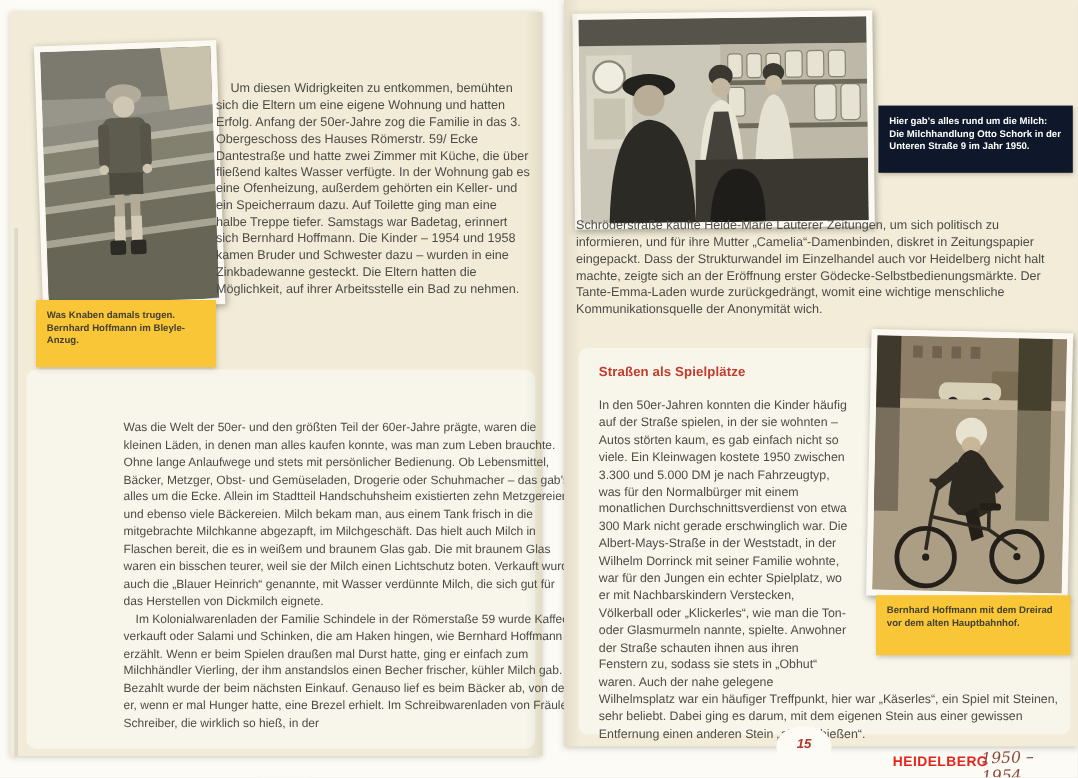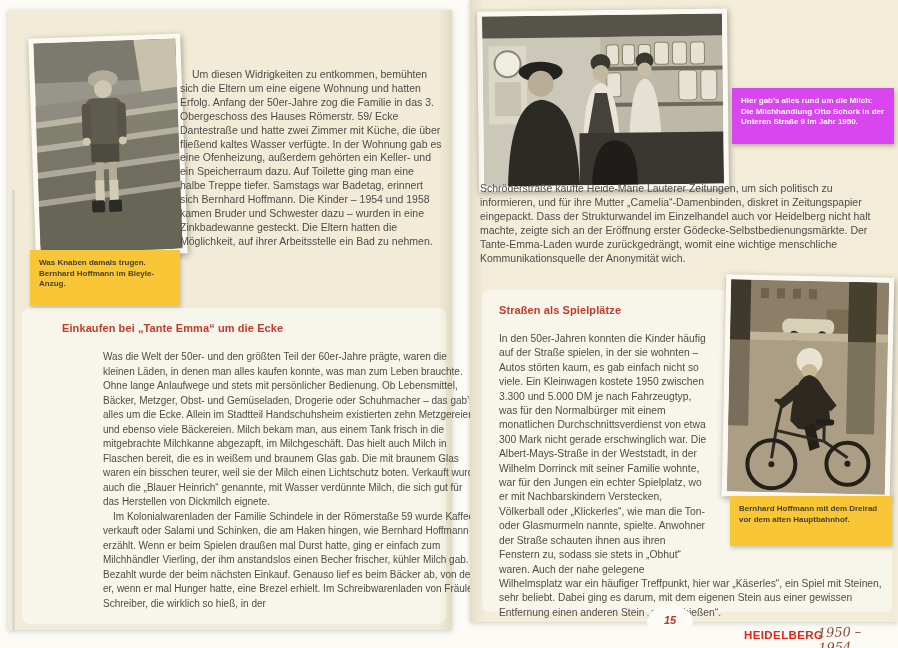--- a/index.html
+++ b/index.html
@@ -17,21 +17,21 @@
 
   .panel{position:absolute;background:rgba(255,255,255,.48);border-radius:8px;}
 
   .photo-frame{position:absolute;background:#fbf9f2;padding:5px;
     box-shadow:1px 2px 6px rgba(40,35,20,.4);}
   .photo-frame svg{display:block;}
 
   .caption{position:absolute;font-weight:bold;font-size:8px;line-height:10.5px;
     padding:8px 9px;box-sizing:border-box;}
   .caption-yellow{background:#f8c636;color:#45402f;box-shadow:1px 2px 4px rgba(60,50,20,.25);}
-  .caption-red{background:#d946ef;color:#ffffff;box-shadow:1px 2px 4px rgba(60,20,10,.3);}
+  .caption-red{background:#0f172a;color:#ffffff;box-shadow:1px 2px 4px rgba(60,20,10,.3);}
 
   .bodytext{position:absolute;color:#4d4c47;font-size:10.5px;line-height:13.9px;text-align:left;}
   .bodytext p{margin:0;}
   .indent-first{text-indent:12px;}
   .section-heading{position:absolute;color:#c33b2c;font-weight:bold;font-size:11px;letter-spacing:.1px;}
 
   #body-left{font-size:10px;line-height:14.5px;margin-left:41px;}
   #body-left .p2{text-indent:10px;}
   #body-right{font-size:10.3px;line-height:14.4px;}
   #trike-spacer{float:right;width:172px;height:236px;margin-left:8px;}
@@ -88,21 +88,20 @@
     </div>
 
     <div class="caption caption-yellow" style="left:22px;top:240px;width:150px;min-height:56px;">Was Knaben damals trugen. Bernhard Hoffmann im Bleyle-Anzug.</div>
 
     <div class="bodytext" style="left:172px;top:58px;width:262px;">
       <p class="indent-first">Um diesen Widrigkeiten zu entkommen, bemühten sich die Eltern um eine eigene Wohnung und hatten Erfolg. Anfang der 50er-Jahre zog die Familie in das 3. Obergeschoss des Hauses Römerstr. 59/ Ecke Dantestraße und hatte zwei Zimmer mit Küche, die über fließend kaltes Wasser verfügte. In der Wohnung gab es eine Ofenheizung, außerdem gehörten ein Keller- und ein Speicherraum dazu. Auf Toilette ging man eine halbe Treppe tiefer. Samstags war Badetag, erinnert sich Bernhard Hoffmann. Die Kinder – 1954 und 1958 kamen Bruder und Schwester dazu – wurden in eine Zinkbadewanne gesteckt. Die Eltern hatten die Möglichkeit, auf ihrer Arbeitsstelle ein Bad zu nehmen.</p>
     </div>
 
     <div class="panel" style="left:14px;top:298px;width:424px;height:316px;"></div>
 
-    <div class="section-heading" style="left:54px;top:312px;">Einkaufen bei „Tante Emma“ um die Ecke</div>
 
     <div class="bodytext" id="body-left" style="left:54px;top:340px;width:378px;">
       <p class="p1">Was die Welt der 50er- und den größten Teil der 60er-Jahre prägte, waren die kleinen Läden, in denen man alles kaufen konnte, was man zum Leben brauchte. Ohne lange Anlaufwege und stets mit persönlicher Bedienung. Ob Lebensmittel, Bäcker, Metzger, Obst- und Gemüseladen, Drogerie oder Schuhmacher – das gab’s alles um die Ecke. Allein im Stadtteil Handschuhsheim existierten zehn Metzgereien und ebenso viele Bäckereien. Milch bekam man, aus einem Tank frisch in die mitgebrachte Milchkanne abgezapft, im Milchgeschäft. Das hielt auch Milch in Flaschen bereit, die es in weißem und braunem Glas gab. Die mit braunem Glas waren ein bisschen teurer, weil sie der Milch einen Lichtschutz boten. Verkauft wurde auch die „Blauer Heinrich“ genannte, mit Wasser verdünnte Milch, die sich gut für das Herstellen von Dickmilch eignete.</p>
       <p class="p2">Im Kolonialwarenladen der Familie Schindele in der Römerstaße 59 wurde Kaffee verkauft oder Salami und Schinken, die am Haken hingen, wie Bernhard Hoffmann erzählt. Wenn er beim Spielen draußen mal Durst hatte, ging er einfach zum Milchhändler Vierling, der ihm anstandslos einen Becher frischer, kühler Milch gab. Bezahlt wurde der beim nächsten Einkauf. Genauso lief es beim Bäcker ab, von dem er, wenn er mal Hunger hatte, eine Brezel erhielt. Im Schreibwarenladen von Fräulein Schreiber, die wirklich so hieß, in der</p>
     </div>
 
     <div class="gutter-shade-l"></div>
   </div>
 
   <div class="page-bump" style="left:214px;top:640px;font-family:Liberation Mono, monospace;">

